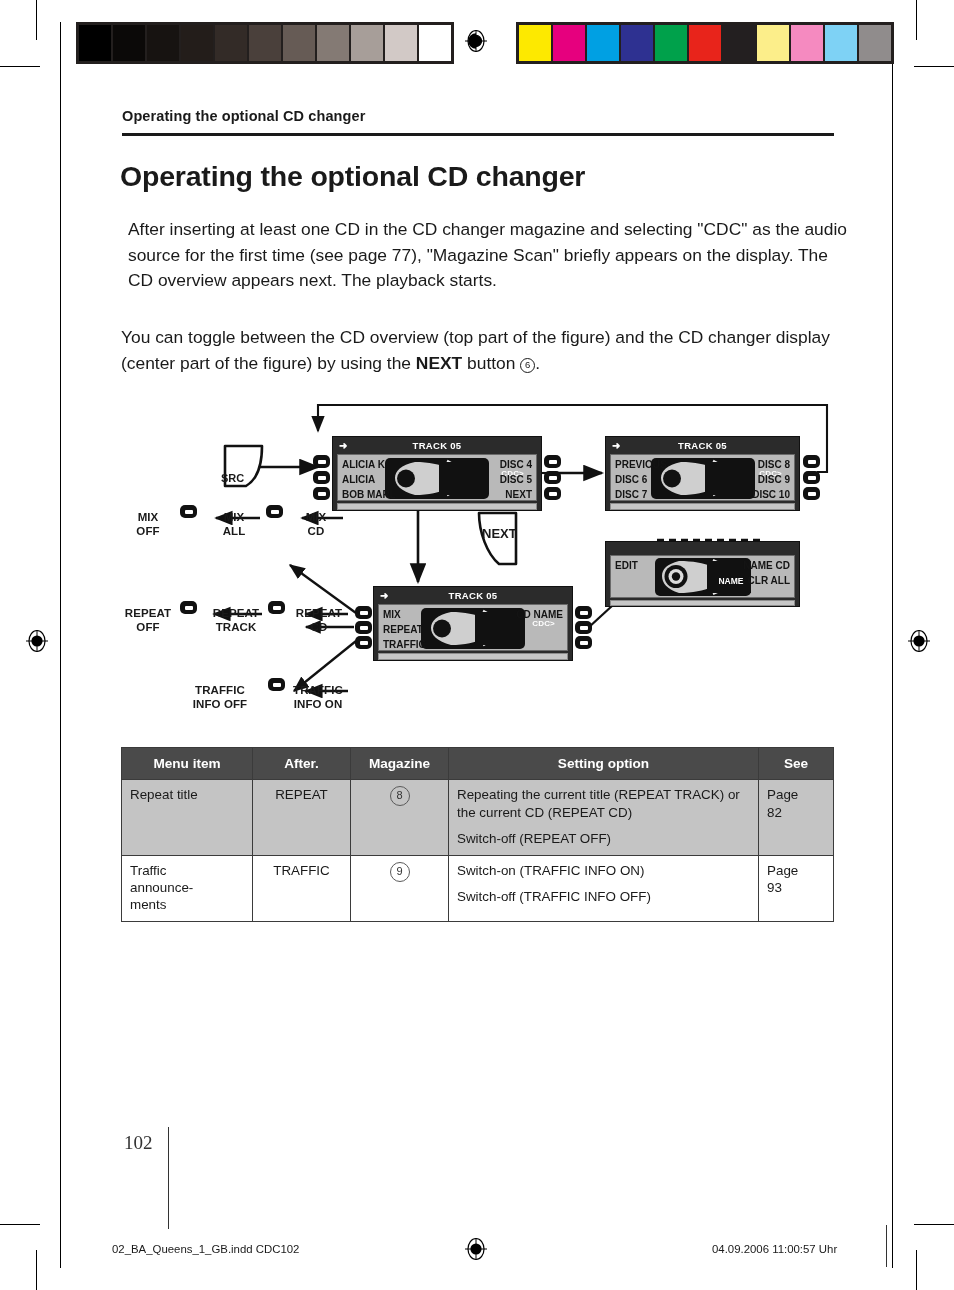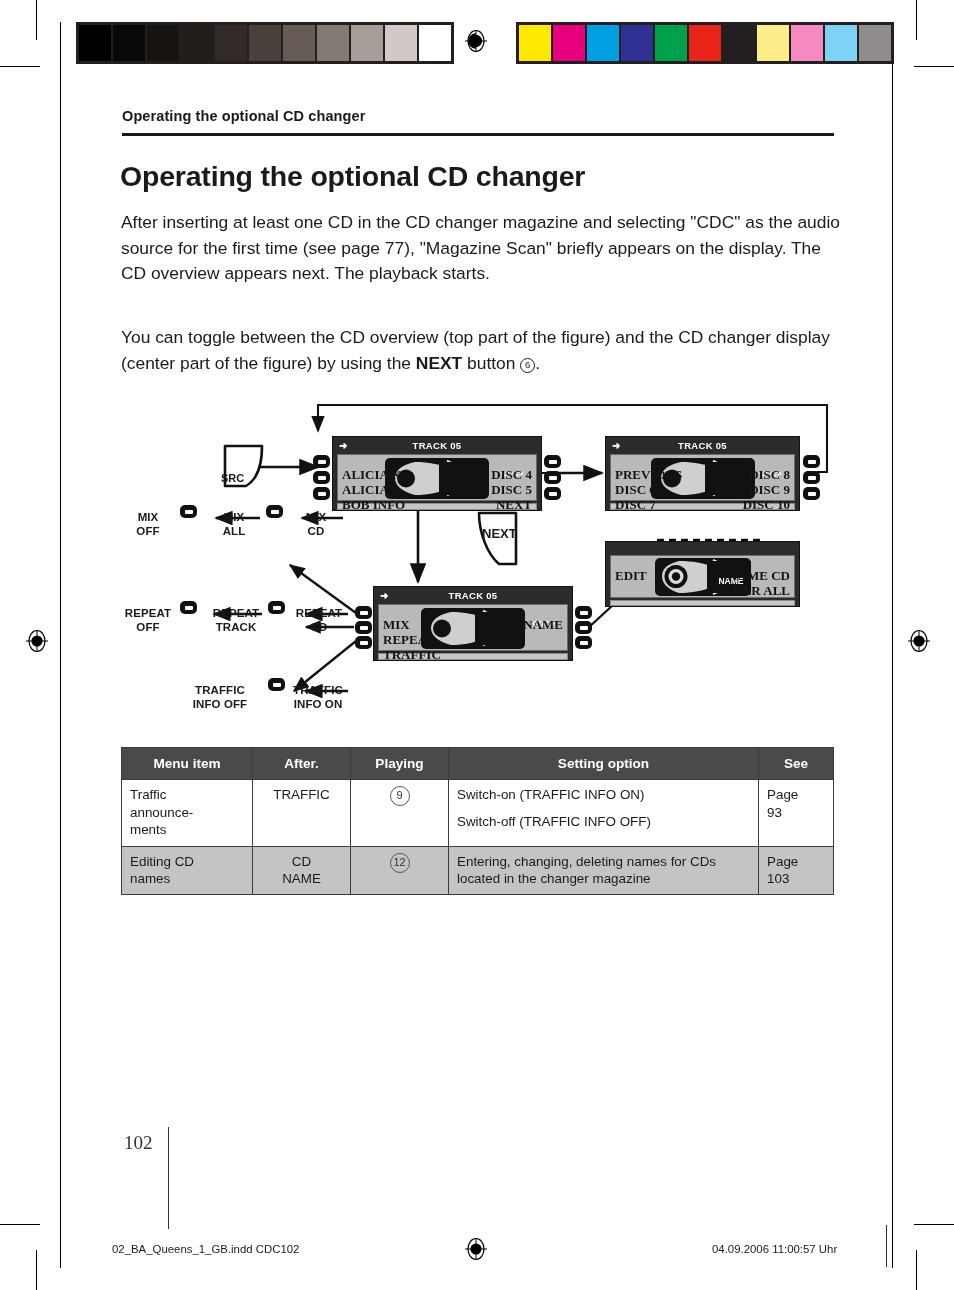--- a/index.html
+++ b/index.html
@@ -40,21 +40,21 @@
   #diagram{left:110px;top:395px;width:740px;height:340px;}
   #diagram *{box-sizing:border-box;}
 
   
   .panel{position:absolute;background:#2b2b2b;border:1.5px solid #111;}
   .panel .pbar{position:relative;height:17px;color:#fff;font-size:9.5px;font-weight:bold;
     text-align:center;line-height:17px;letter-spacing:.3px;}
   .panel .parrow{position:absolute;left:6px;top:3px;font-size:10px;line-height:11px;color:#fff;}
   .panel .pbody{position:relative;background:#b9b9b9;margin:0 4px;height:47px;border:1px solid #6a6a6a;}
   .panel .pfoot{height:7px;background:#c6c6c6;margin:2px 4px 3px 4px;border:1px solid #8d8d8d;}
-  .pcol{position:absolute;top:12px;font-size:13px;font-weight:bold;color:#141414;line-height:15px;font-family:Liberation Serif, serif;}
+  .pcol{position:absolute;top:2px;font-size:10px;font-weight:bold;color:#141414;line-height:15px;}
   .pcol.l{left:4px;text-align:left;}
   .pcol.r{right:4px;text-align:right;}
 
   
   .cone{position:absolute;left:50%;top:3px;transform:translateX(-50%);width:104px;height:41px;}
   .cone svg{display:block;}
   .conelabel{position:absolute;right:12px;top:14px;font-size:8px;font-weight:bold;color:#fff;letter-spacing:.2px;}
 
   
   .skey{position:absolute;width:17px;height:13px;background:#111;border-radius:5px;
@@ -166,21 +166,21 @@
       <path d="M13 2v22M2 13h22" stroke="#000" stroke-width="1"></path>
       <circle cx="13" cy="13" r="5.6" fill="#000"></circle>
     </svg>
 </div>
 
 <div id="runhead" class="abs">Operating the optional CD changer</div>
 <div id="runrule" class="abs"></div>
 
 <h1 id="h1" class="abs" style="margin:0;">Operating the optional CD changer</h1>
 
-<p id="p1" class="para" style="margin:0;">After inserting at least one CD in the CD changer magazine and selecting "CDC" as the audio source for the first time (see page 77), "Magazine Scan" briefly appears on the display. The CD overview appears next. The playback starts.</p>
+<p id="p1" class="para" style="margin:7px;">After inserting at least one CD in the CD changer magazine and selecting "CDC" as the audio source for the first time (see page 77), "Magazine Scan" briefly appears on the display. The CD overview appears next. The playback starts.</p>
 
 <p id="p2" class="para" style="margin:0;"><span>You can toggle between the CD overview (top part of the figure) and the CD changer display (center part of the figure) by using the </span><span class="nb">NEXT</span><span> button </span><span class="circnum">6</span><span>.</span></p>
 
 <div id="diagram" class="abs">
 
   <svg id="arrows" viewBox="0 0 740 340">
     <defs>
       <marker id="ah" markerWidth="9" markerHeight="9" refX="7.2" refY="3.2" orient="auto">
         <path d="M0,0 L8,3.2 L0,6.4 z" fill="#111"></path>
       </marker>
@@ -243,21 +243,21 @@
           <path d="M30 4 C58 4 72 14 86 20 C72 26 58 37 30 37 C16 33 10 27 10 20 C10 13 16 7 30 4 z" fill="#cfcfcf"></path>
           <ellipse cx="21" cy="20.5" rx="9" ry="9" fill="#111"></ellipse>
           <path d="M62 3 C74 9 80 15 84 20 C80 25 74 31 62 37" fill="none" stroke="#ededed" stroke-width="2.6"></path>
           <rect x="54" y="4" width="48" height="33" fill="#111"></rect>
         </svg>
       </div>
       <div class="conelabel">CDC&gt;</div>
       <div class="pcol l">
         <div>ALICIA K</div>
         <div>ALICIA</div>
-        <div>BOB INFO</div>
+        <div>BOB MARL</div>
       </div>
       <div class="pcol r">
         <div>DISC 4</div>
         <div>DISC 5</div>
         <div>NEXT</div>
       </div>
     </div>
     <div class="pfoot"></div>
   </div>
 
@@ -444,45 +444,46 @@
     <div>TRAFFIC</div>
     <div>INFO ON</div>
   </div>
 </div>
 
 <table id="table">
   <thead>
     <tr>
       <th style="width:118px;">Menu item</th>
       <th style="width:85px;">After.</th>
-      <th style="width:85px;">Playing</th>
+      <th style="width:85px;">Magazine</th>
       <th>Setting option</th>
       <th style="width:62px;">See</th>
     </tr>
   </thead>
   <tbody>
+    <tr class="alt">
+      <td>Repeat title</td>
+      <td class="c">REPEAT</td>
+      <td class="c"><span class="tcirc">8</span></td>
+      <td>
+        <span class="sopt">Repeating the current title (REPEAT TRACK) or the current CD (REPEAT CD)</span>
+        <span class="sopt">Switch-off (REPEAT OFF)</span>
+      </td>
+      <td>Page<br>82</td>
+    </tr>
     <tr>
       <td>Traffic<br>announce-<br>ments</td>
       <td class="c">TRAFFIC</td>
       <td class="c"><span class="tcirc">9</span></td>
       <td>
         <span class="sopt">Switch-on (TRAFFIC INFO ON)</span>
         <span class="sopt">Switch-off (TRAFFIC INFO OFF)</span>
       </td>
       <td>Page<br>93</td>
     </tr>
-    <tr class="alt">
-      <td>Editing CD<br>names</td>
-      <td class="c">CD<br>NAME</td>
-      <td class="c"><span class="tcirc">12</span></td>
-      <td>
-        <span class="sopt">Entering, changing, deleting names for CDs located in the changer magazine</span>
-      </td>
-      <td>Page<br>103</td>
-    </tr>
   </tbody>
 </table>
 
 <div id="pageno" class="abs">102</div>
 <div id="colrule" class="abs"></div>
 <div id="fleft" class="ftxt abs">02_BA_Queens_1_GB.indd  CDC102</div>
 <div id="fright" class="ftxt abs">04.09.2006   11:00:57 Uhr</div>
 <div id="frule" class="abs"></div>
 
 </body></html>

